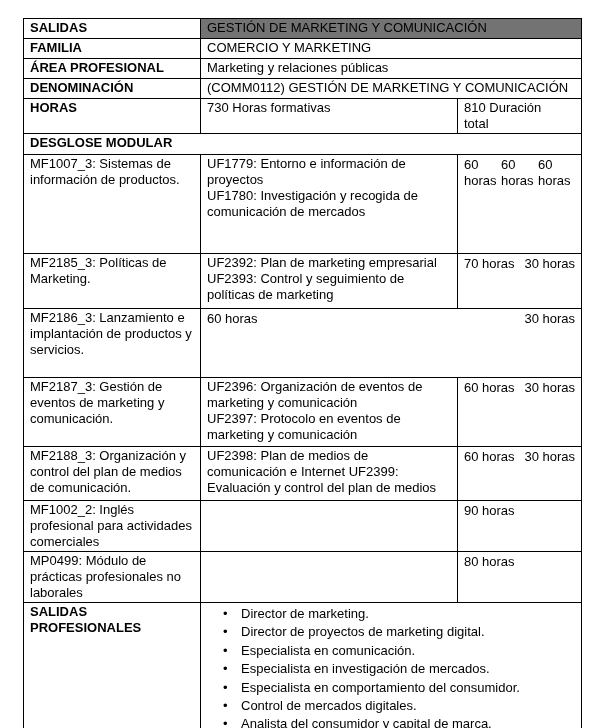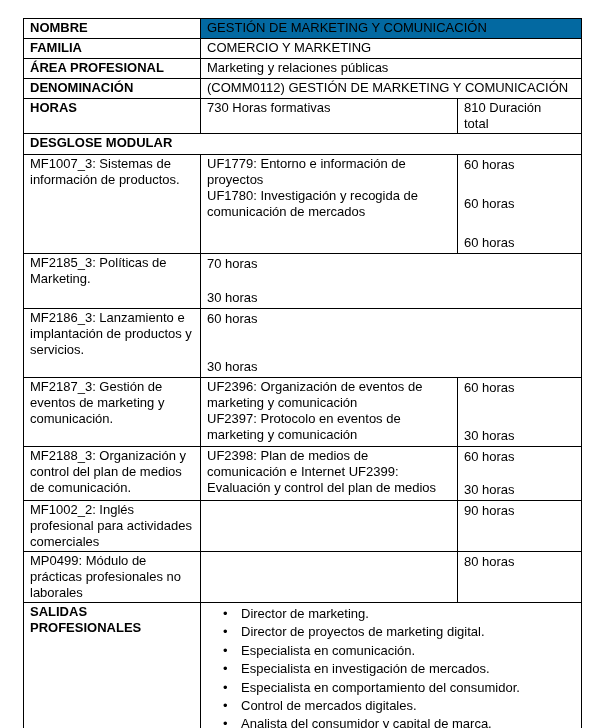--- a/index.html
+++ b/index.html
@@ -19,41 +19,41 @@
   .cell{
     border-right:1.6px solid #000;box-sizing:border-box;
     padding:1px 6px;font-size:13px;line-height:16px;overflow:hidden;
   }
   .cell:last-child{border-right:none;}
   .c1{width:177px;flex:none;}
   .c2{width:257px;flex:none;}
   .c3{flex:1;}
   .c23{flex:1;}
   .bold{font-weight:bold;}
-  .highlight{background:#0369a1;}
+  .highlight{background:#737373;}
   .info .cell{min-height:19px;}
   .duracion{padding-right:20px;}
   .hours{
-    display:flex;flex-direction:column;justify-content:space-between;
+    display:flex;flex-direction:row;justify-content:space-between;
     padding:2px 6px;
   }
   .hval{line-height:16px;}
   .stack .uf{line-height:16px;}
   .bullets{padding:2px 0 2px 22px;}
   .bullet-item{display:flex;line-height:18.4px;}
   .bullet-item .b{flex:none;width:18px;text-align:left;}
   .full{flex:1;}
 </style>
 </head>
 <body>
 
 <div class="tbl">
 
   <div class="row info">
-    <div class="cell c1 bold">NOMBRE</div>
+    <div class="cell c1 bold">SALIDAS</div>
     <div class="cell c23 highlight">GESTIÓN DE MARKETING Y COMUNICACIÓN</div>
   </div>
 
   <div class="row info">
     <div class="cell c1 bold">FAMILIA</div>
     <div class="cell c23">COMERCIO Y MARKETING</div>
   </div>
 
   <div class="row info">
     <div class="cell c1 bold">ÁREA PROFESIONAL</div>
@@ -83,20 +83,24 @@
     </div>
     <div class="cell c3 hours">
       <div class="hval">60 horas</div>
       <div class="hval">60 horas</div>
       <div class="hval">60 horas</div>
     </div>
   </div>
 
   <div class="row" style="min-height:54px">
     <div class="cell c1">MF2185_3: Políticas de Marketing.</div>
+    <div class="cell c2 stack">
+      <div class="uf">UF2392: Plan de marketing empresarial</div>
+      <div class="uf">UF2393: Control y seguimiento de políticas de marketing</div>
+    </div>
     <div class="cell c3 hours">
       <div class="hval">70 horas</div>
       <div class="hval">30 horas</div>
     </div>
   </div>
 
   <div class="row" style="min-height:68px">
     <div class="cell c1">MF2186_3: Lanzamiento e implantación de productos y servicios.</div>
     <div class="cell c3 hours">
       <div class="hval">60 horas</div>

